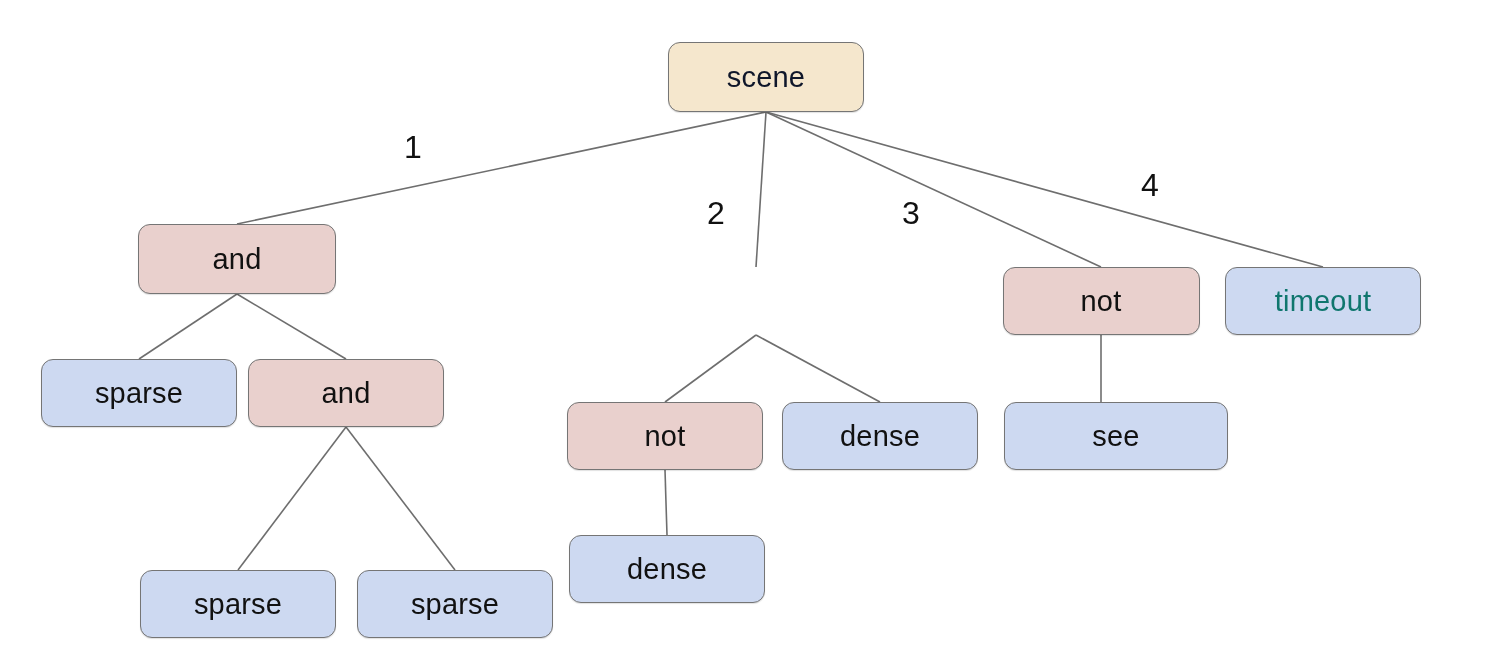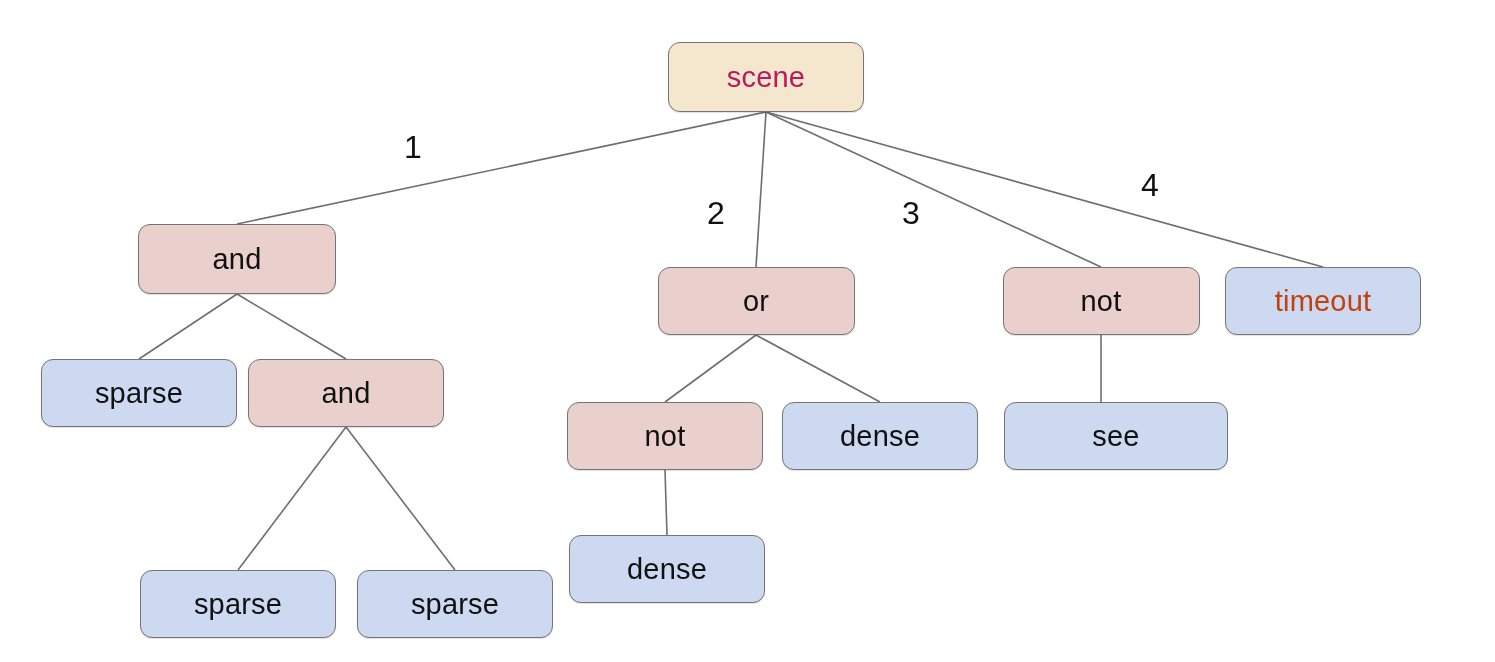--- a/index.html
+++ b/index.html
@@ -67,33 +67,30 @@
       <line x1="237" y1="294" x2="139" y2="359" class="edge-line" stroke="#6e6e6e"></line>
       <line x1="237" y1="294" x2="346" y2="359" class="edge-line" stroke="#6e6e6e"></line>
       <line x1="756" y1="335" x2="665" y2="402" class="edge-line" stroke="#6e6e6e"></line>
       <line x1="756" y1="335" x2="880" y2="402" class="edge-line" stroke="#6e6e6e"></line>
       <line x1="1101" y1="335" x2="1101" y2="402" class="edge-line" stroke="#6e6e6e"></line>
       <line x1="346" y1="427" x2="238" y2="570" class="edge-line" stroke="#6e6e6e"></line>
       <line x1="346" y1="427" x2="455" y2="570" class="edge-line" stroke="#6e6e6e"></line>
       <line x1="665" y1="470" x2="667" y2="535" class="edge-line" stroke="#6e6e6e"></line>
     </svg>
   <div id="nodes-layer">
-      <div class="tree-node" style="left: 668px; top: 42px; width: 196px; height: 70px; background: rgb(245, 231, 205); border-color: rgb(117, 117, 117); color: #be185d;">
+      <div class="tree-node" style="left: 668px; top: 42px; width: 196px; height: 70px; background: rgb(245, 231, 205); border-color: rgb(117, 117, 117); color: #0f172a;">
         <span>scene</span>
       </div>
       <div class="tree-node" style="left: 138px; top: 224px; width: 198px; height: 70px; background: rgb(233, 208, 205); border-color: rgb(117, 117, 117); color: rgb(17, 17, 17);">
         <span>and</span>
       </div>
-      <div class="tree-node" style="left: 657.5px; top: 267px; width: 197px; height: 68px; background: rgb(233, 208, 205); border-color: rgb(117, 117, 117); color: rgb(17, 17, 17);">
-        <span>or</span>
-      </div>
       <div class="tree-node" style="left: 1002.5px; top: 267px; width: 197px; height: 68px; background: rgb(233, 208, 205); border-color: rgb(117, 117, 117); color: rgb(17, 17, 17);">
         <span>not</span>
       </div>
-      <div class="tree-node" style="left: 1225px; top: 267px; width: 196px; height: 68px; background: rgb(205, 217, 241); border-color: rgb(117, 117, 117); color: #c2410c;">
+      <div class="tree-node" style="left: 1225px; top: 267px; width: 196px; height: 68px; background: rgb(205, 217, 241); border-color: rgb(117, 117, 117); color: #0f766e;">
         <span>timeout</span>
       </div>
       <div class="tree-node" style="left: 41px; top: 359px; width: 196px; height: 68px; background: rgb(205, 217, 241); border-color: rgb(117, 117, 117); color: rgb(17, 17, 17);">
         <span>sparse</span>
       </div>
       <div class="tree-node" style="left: 248px; top: 359px; width: 196px; height: 68px; background: rgb(233, 208, 205); border-color: rgb(117, 117, 117); color: rgb(17, 17, 17);">
         <span>and</span>
       </div>
       <div class="tree-node" style="left: 567px; top: 402px; width: 196px; height: 68px; background: rgb(233, 208, 205); border-color: rgb(117, 117, 117); color: rgb(17, 17, 17);">
         <span>not</span>

